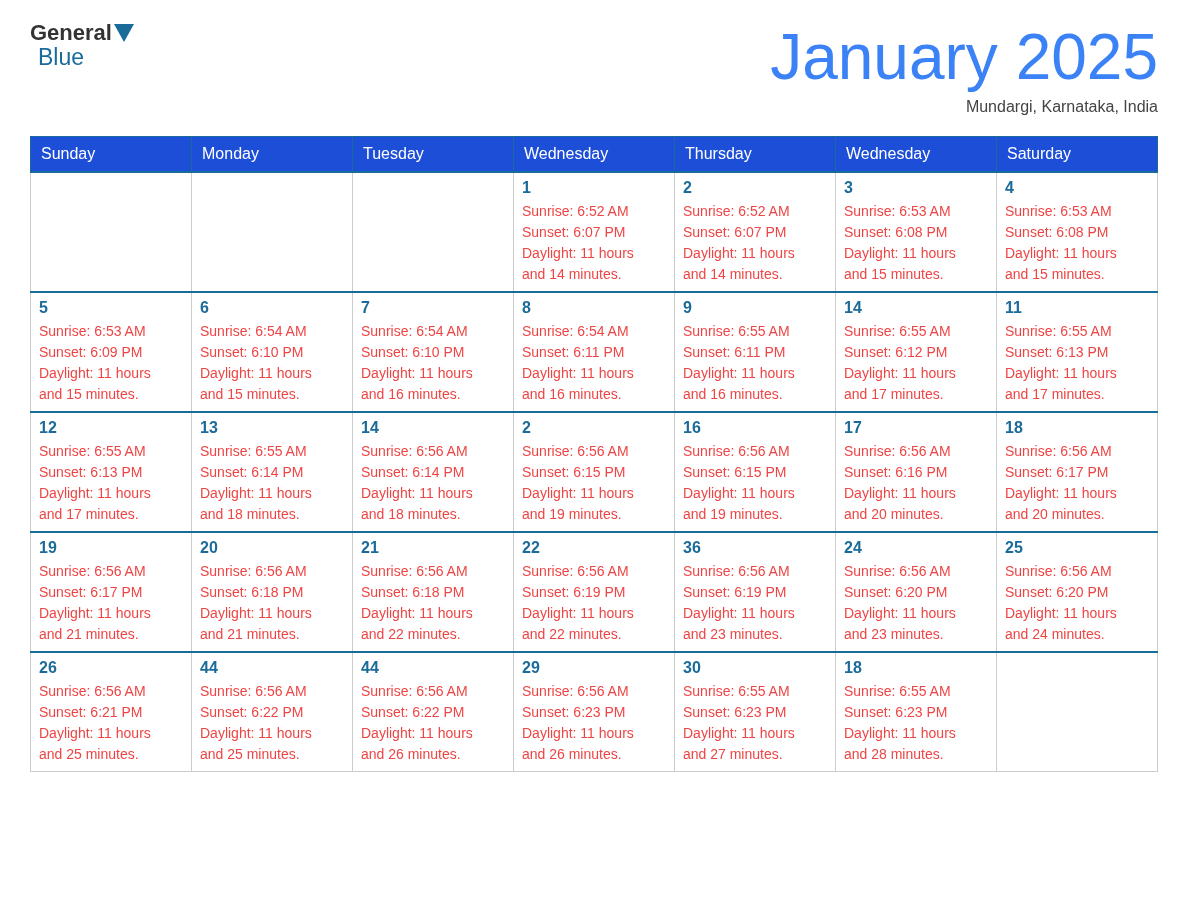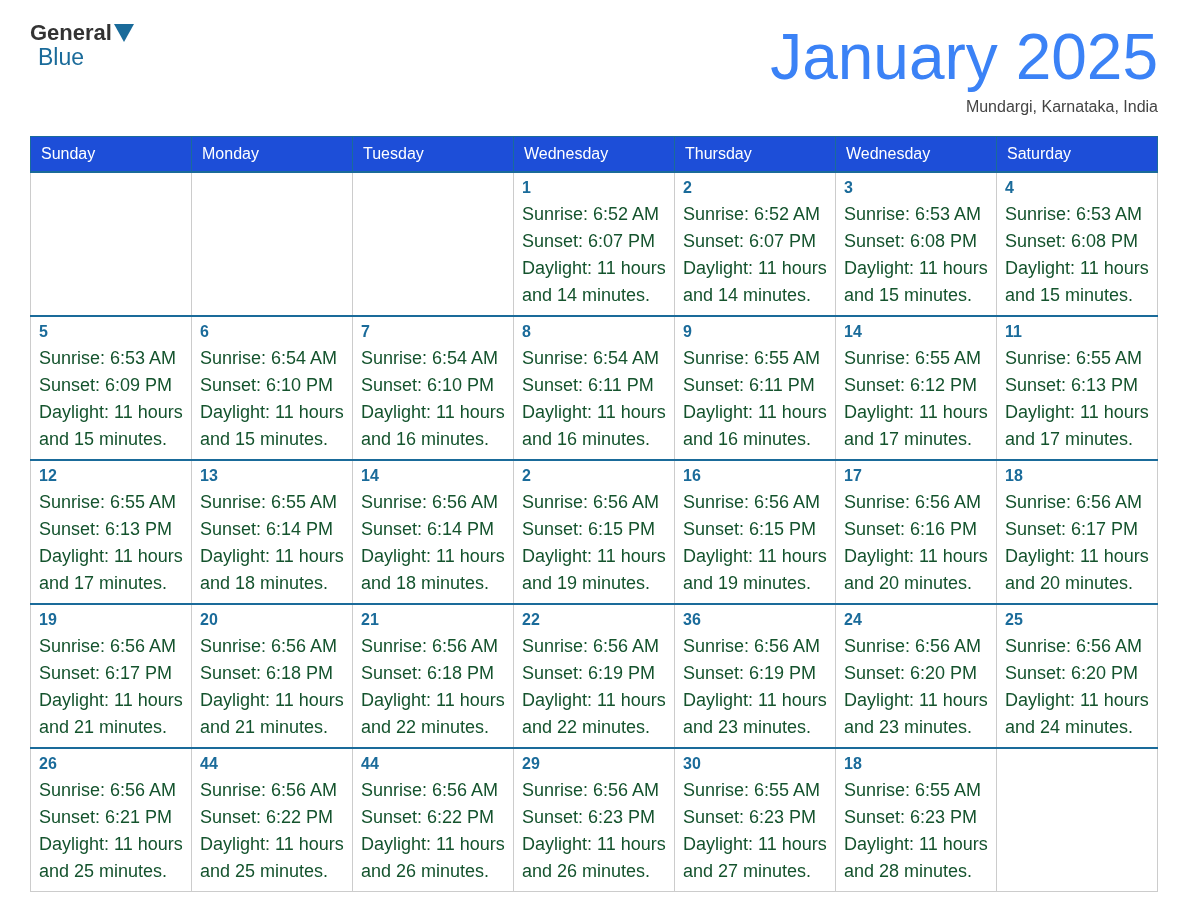--- a/index.html
+++ b/index.html
@@ -82,22 +82,22 @@
       font-size: 13px;
       color: #222;
     }
     .day-num {
       font-size: 16px;
       color: #1a6b9a;
       font-weight: bold;
       margin-bottom: 4px;
     }
     .day-info {
-      font-size: 18px;
-      color: #14532d;
+      font-size: 14px;
+      color: #ef4444;
       line-height: 1.5;
     }
     .empty-cell {
       background: #fff;
     }
     .week-row td {
       border-top: 2px solid #1a6b9a;
     }
   </style>
 </head>

